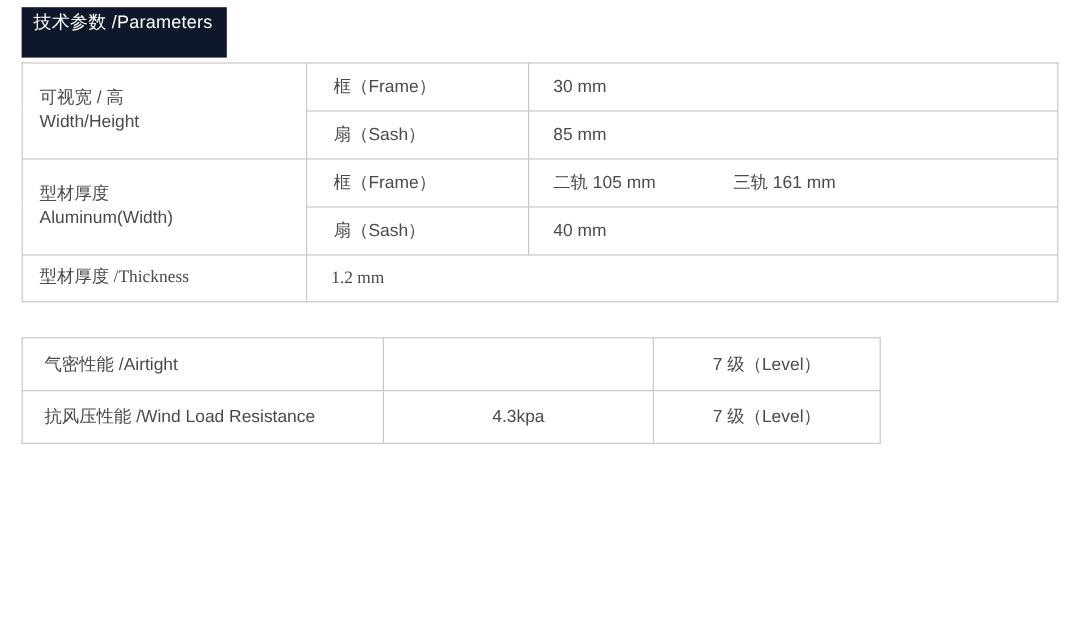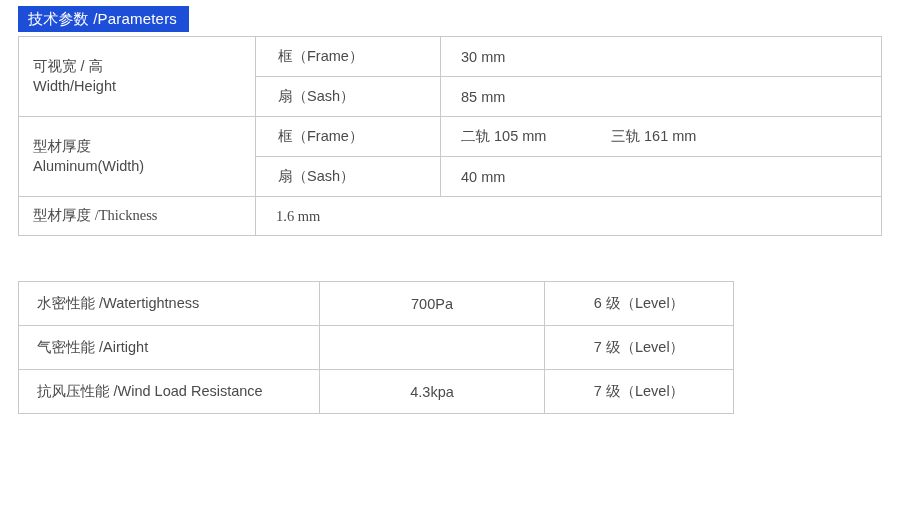--- a/index.html
+++ b/index.html
@@ -17,25 +17,25 @@
   }
   .page {
     position: relative;
     width: 900px;
     height: 529px;
   }
 
   
   .section-title {
     display: inline-block;
-    background: #1d4ed8;
+    background: #0f172a;
     color: #ffffff;
     font-size: 15px;
     line-height: 26px;
-    padding: 0 12px 0 10px;
+    padding: 0 12px 16px 10px;
     letter-spacing: 0.2px;
     white-space: nowrap;
   }
 
   
   table {
     border-collapse: collapse;
     table-layout: fixed;
   }
   table td {
@@ -141,35 +141,30 @@
           <td class="val h-39">
             <span class="twin">二轨 105 mm</span><span>三轨 161 mm</span>
           </td>
         </tr>
         <tr>
           <td class="sub h-39">扇（Sash）</td>
           <td class="val h-39">40 mm</td>
         </tr>
         <tr>
           <td class="label h-38">型材厚度 /Thickness</td>
-          <td class="val h-38" colspan="2">1.6 mm</td>
+          <td class="val h-38" colspan="2">1.2 mm</td>
         </tr>
       </tbody>
     </table>
   </div>
 
   <div id="perf-wrap">
 
     <table id="perf-table">
       <tbody>
-        <tr>
-          <td class="name">水密性能 /Watertightness</td>
-          <td class="value">700Pa</td>
-          <td class="level">6 级（Level）</td>
-        </tr>
         <tr>
           <td class="name">气密性能 /Airtight</td>
           <td class="value"></td>
           <td class="level">7 级（Level）</td>
         </tr>
         <tr>
           <td class="name">抗风压性能 /Wind Load Resistance</td>
           <td class="value">4.3kpa</td>
           <td class="level">7 级（Level）</td>
         </tr>

